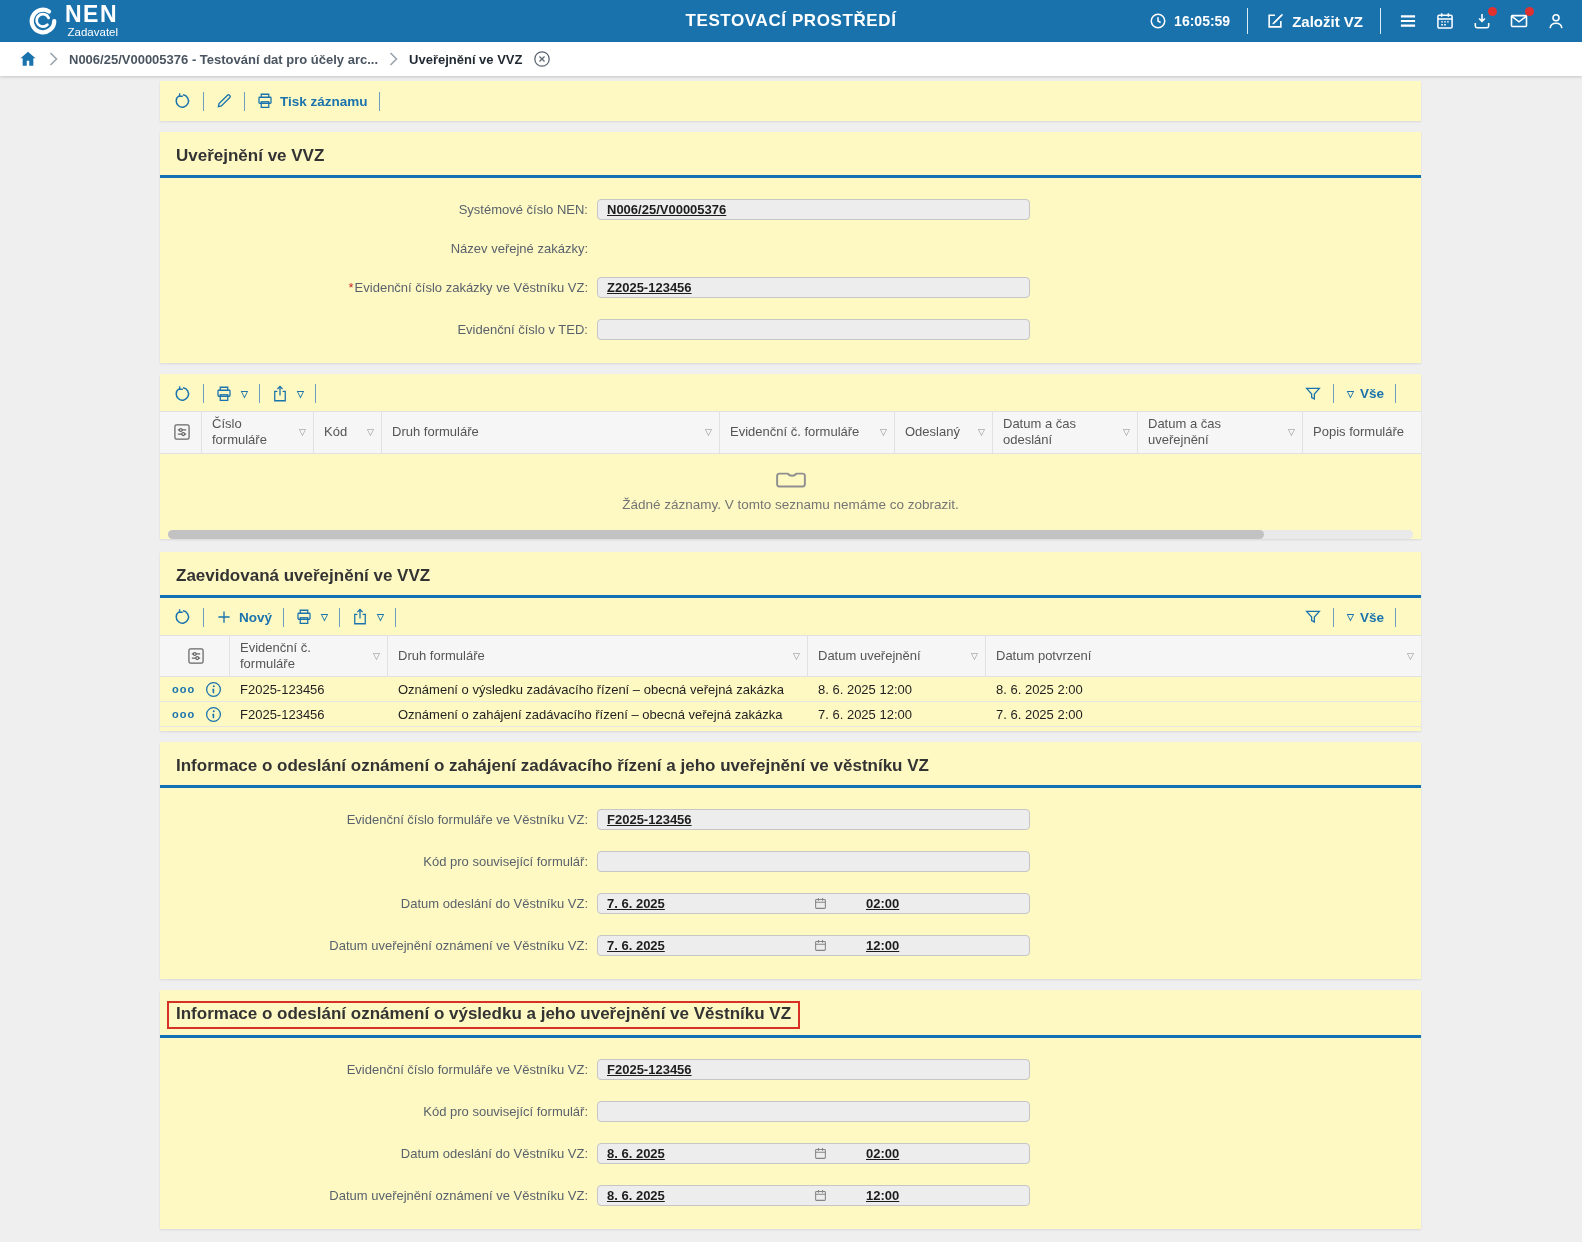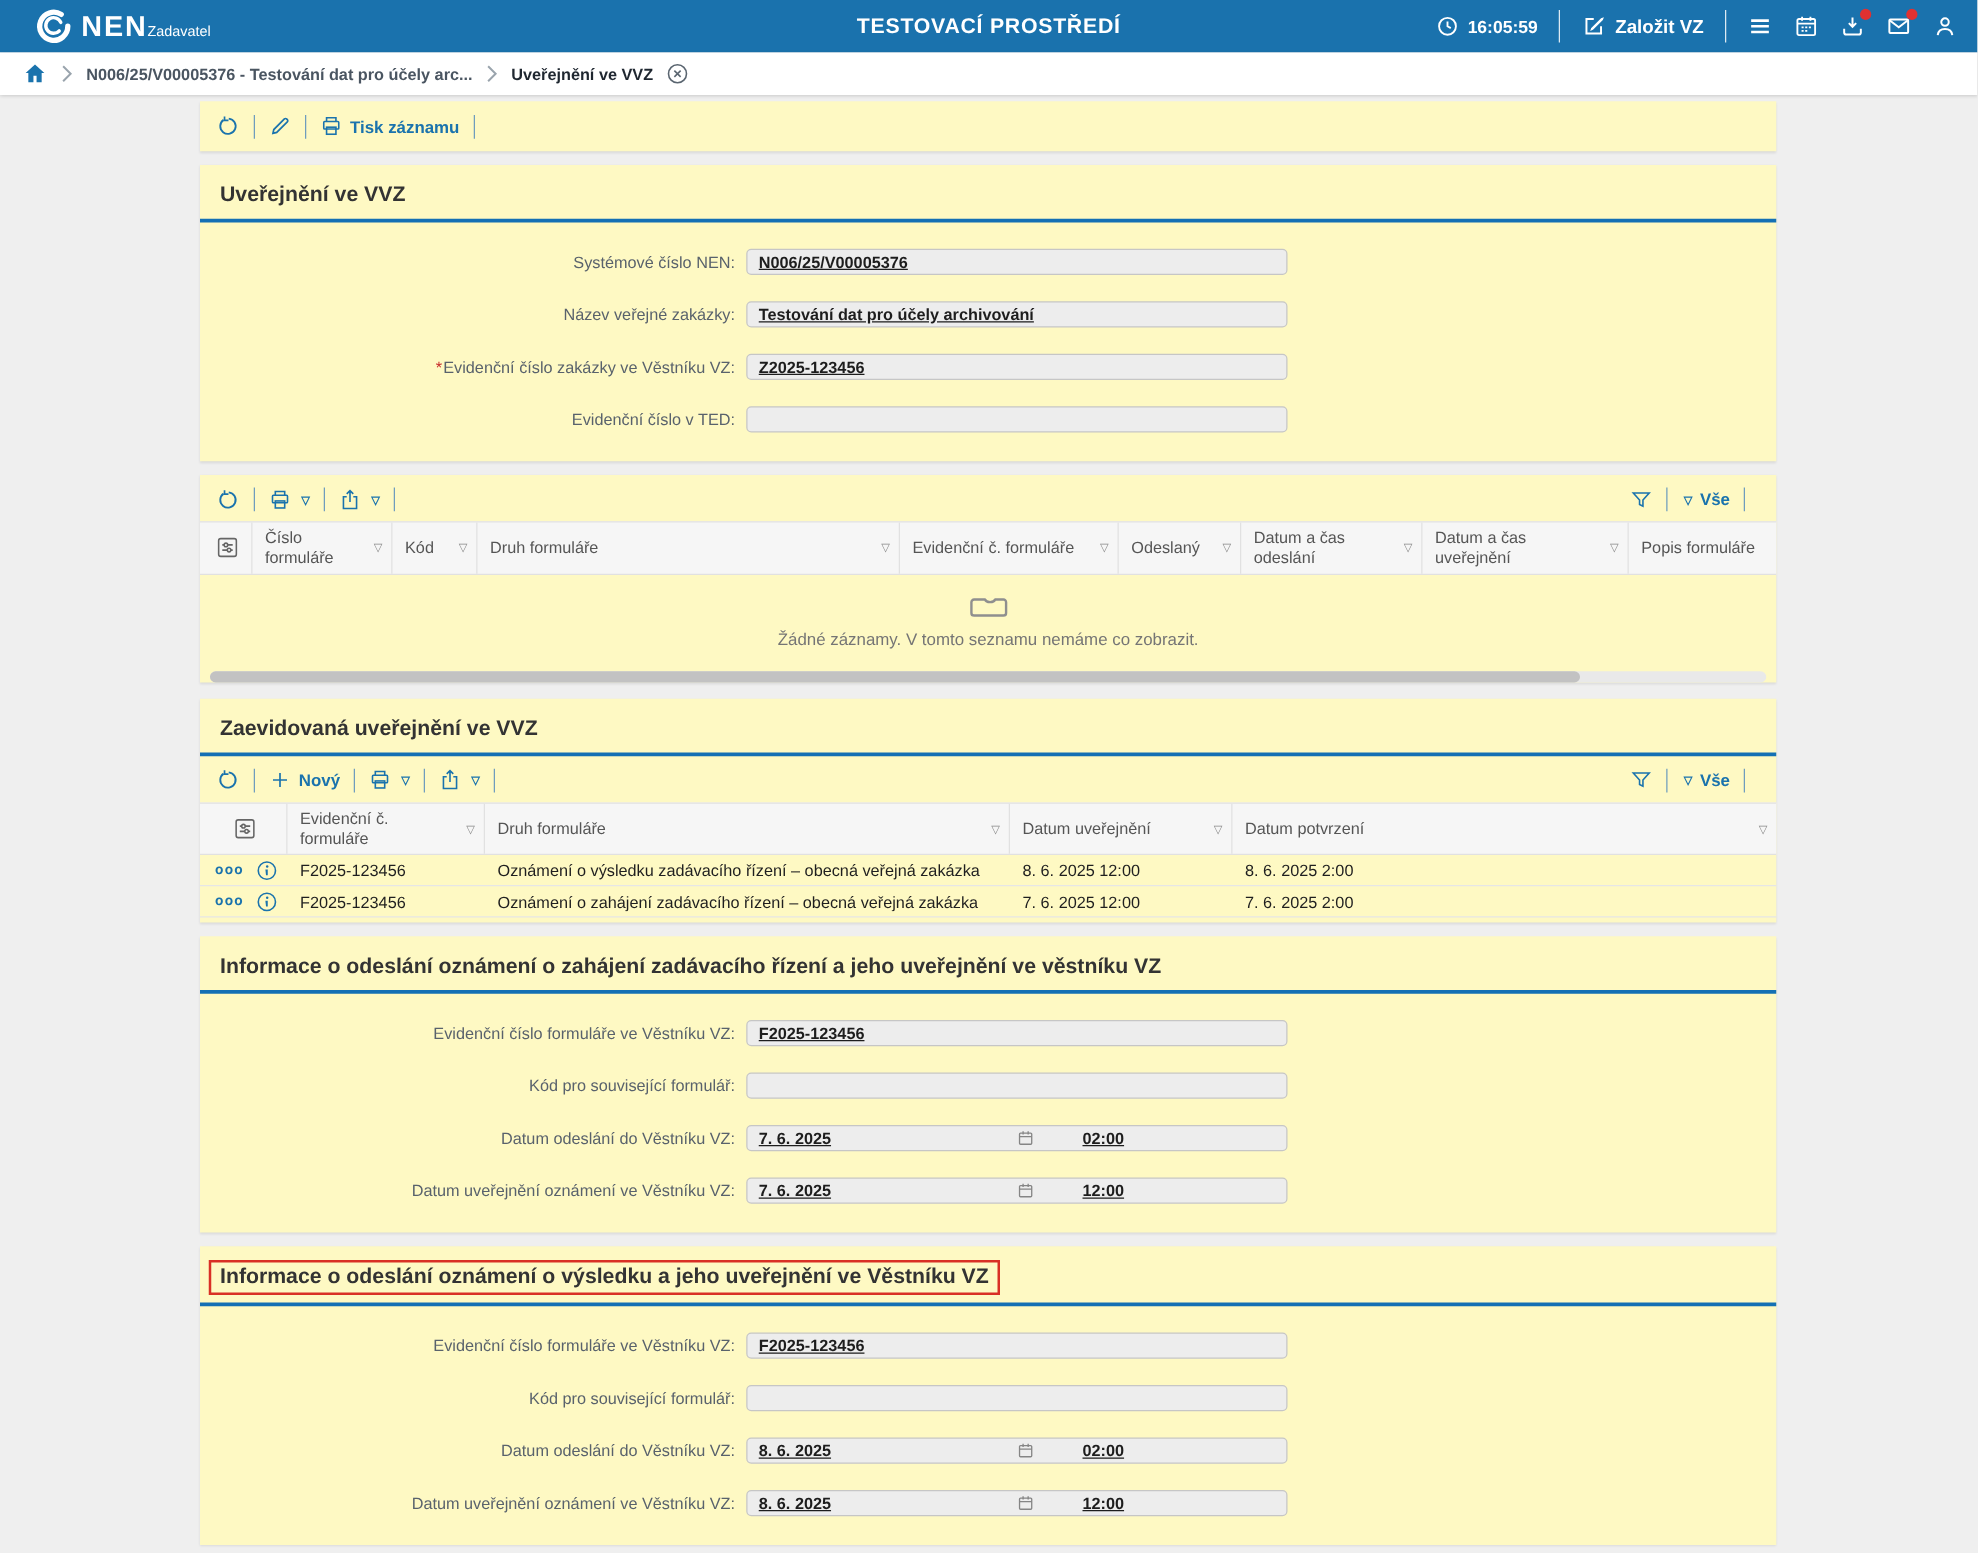--- a/index.html
+++ b/index.html
@@ -2,21 +2,21 @@
 <html><head>
 <meta charset="utf-8">
 <style>
   * { box-sizing: border-box; margin: 0; padding: 0; }
   html, body { width: 1582px; height: 1242px; overflow: hidden; }
   body { font-family: "Liberation Sans", sans-serif; background: #efefef; }
 
   
   .topbar { height: 42px; background: #1a72ad; display: flex; align-items: center; padding: 0 16px; position: relative; color: #fff; }
   .brand { display: flex; align-items: center; gap: 7px; margin-left: 12px; }
-  .brand-block { display: flex; }
+  .brand-block { display: flex; flex-direction: column; }
   .brand-name { font-size: 23px; font-weight: bold; letter-spacing: 1.5px; line-height: 1; }
   .brand-sub { font-size: 11.5px; line-height: 1; margin-top: 1px; align-self: flex-end; }
   .env-title { position: absolute; left: 50%; top: 50%; transform: translate(-50%,-50%); font-size: 17px; font-weight: bold; letter-spacing: .6px; }
   .topbar-right { margin-left: auto; display: flex; align-items: center; gap: 17px; }
   .tb-item { display: flex; align-items: center; gap: 7px; position: relative; cursor: pointer; }
   .tb-time { font-size: 14px; font-weight: bold; }
   .tb-create { font-size: 15px; font-weight: bold; }
   .tb-sep { width: 1px; height: 26px; background: rgba(255,255,255,.85); }
   .badge-dot { position: absolute; top: -4px; right: -5px; width: 9px; height: 9px; border-radius: 50%; background: #e03131; }
 
@@ -218,21 +218,20 @@
     <div class="section-head">
       <span class="section-title">Uveřejnění ve VVZ</span>
     </div>
     <div class="form-area">
       <div class="frow">
         <span class="flabel">Systémové číslo NEN:</span>
         <div class="finput">N006/25/V00005376</div>
       </div>
       <div class="frow">
         <span class="flabel">Název veřejné zakázky:</span>
-        <div class="finput">Testování dat pro účely archivování</div>
       </div>
       <div class="frow">
         <span class="flabel"><span class="req">*</span><span>Evidenční číslo zakázky ve Věstníku VZ:</span></span>
         <div class="finput">Z2025-123456</div>
       </div>
       <div class="frow">
         <span class="flabel">Evidenční číslo v TED:</span>
         <div class="finput"></div>
       </div>
     </div>

